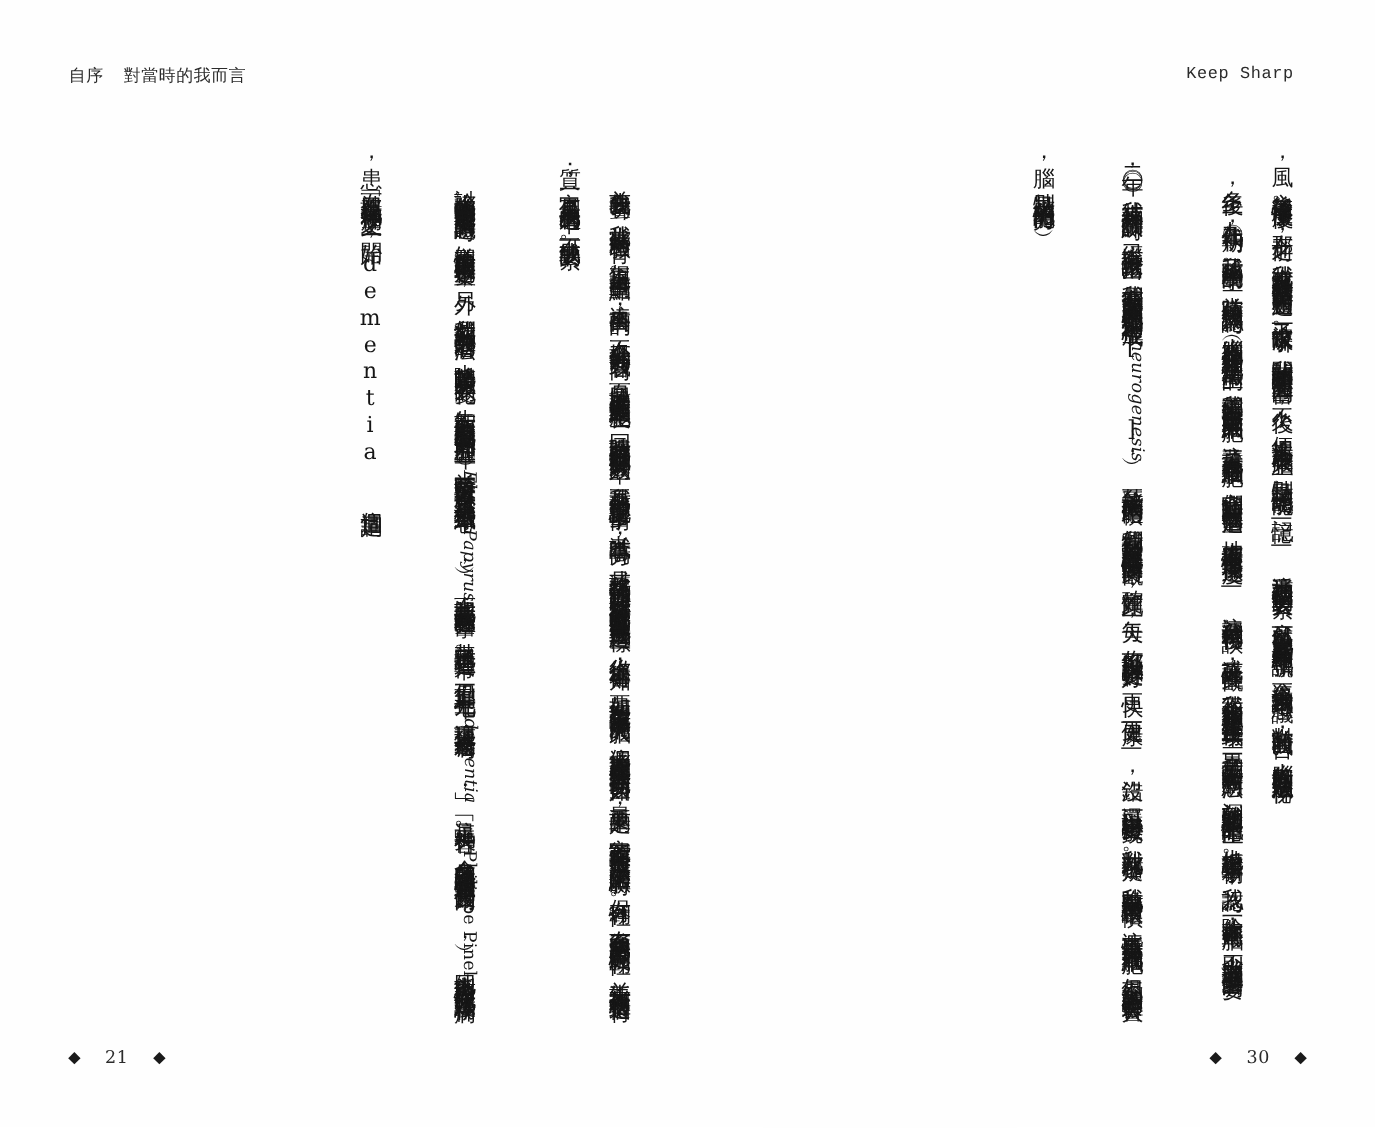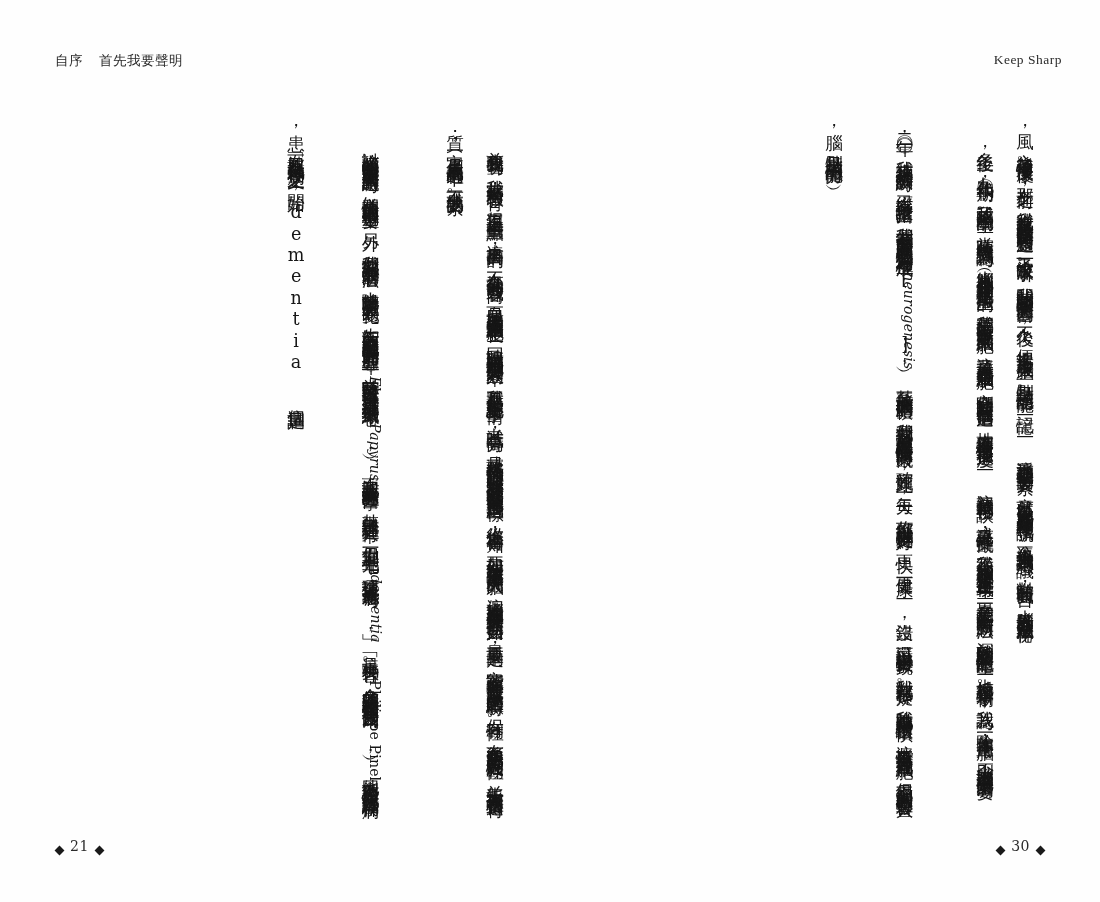--- a/index.html
+++ b/index.html
@@ -20,32 +20,32 @@
   .runhead {
     position: absolute;
     top: 52px;
     font-size: 13.5px;
     letter-spacing: 0.5px;
     color: #2b2b2b;
     white-space: nowrap;
   }
   .runhead-left { left: 55px; }
   .runhead-left .sep { display: inline-block; width: 16px; }
-  .runhead-right { right: 38px; font-family: Liberation Serif, serif; }
+  .runhead-right { right: 65px; font-family: Liberation Mono, monospace; }
 
   
   .folio {
     position: absolute;
     bottom: 48px;
     font-size: 13.5px;
     color: #2b2b2b;
     white-space: nowrap;
     display: flex;
-    align-items: flex-end;
-    gap: 7px;
+    align-items: center;
+    gap: 21px;
   }
   .folio-left { left: 56px; }
   .folio-right { right: 56px; }
   .folio .dia {
     display: inline-block;
     width: 7px;
     height: 7px;
     background: #1a1a1a;
     transform: rotate(45deg);
   }
@@ -90,21 +90,21 @@
     vertical-align: middle;
   }
   .lat.ital { font-style: italic; }
 </style>
 </head>
 <body>
 
 <div id="page">
 
   <div class="runhead runhead-left">
-    <span>自序</span><span class="sep"></span><span>首先我要聲明</span>
+    <span>自序</span><span class="sep"></span><span>對當時的我而言</span>
   </div>
 
   <div class="runhead runhead-right">
     <span>Keep Sharp</span>
   </div>
 
   <div class="textblock right">
     <p>風，之後爺爺便慢慢康復了。在那之前，我從來沒有跟外科醫生這麼長時間相處過，一下子被深深吸引了。我開始閱讀醫學和人體方面的書，不久後，便把注意力全放在大腦上，特別是它的記憶功能。記憶——這種形塑我們特質的一大要素，竟然可以簡化成大腦裡看不見的神經化學訊號，這至今仍讓我感到不可思議。對當時的我而言，大腦的世界有如魔法般神祕。</p>
     <p class="indent">多年後，一九九〇年代初期，我成了醫學院的學生。當時的傳統知識仍認為，大腦細胞（像是神經元細胞）是無法再生的。我們出生時擁有一定數量的大腦細胞，這輩子就只會有這些腦細胞了；它們會隨時間損耗（飲酒過量、抽大麻等壞習慣會加快耗損速度——這部分我們稍後再談）。或許是天性樂觀，我從不相信大腦細胞會這樣就停止生長或再生，畢竟我們一生中不斷有新的想法、深刻的體驗和鮮明的記憶產生，也持續在學習新事物。我認為，除非你一直不用腦，否則大腦沒道理就這麼平白凋萎。二〇〇〇年，我結束神經外科的訓練時，已經有許多證據指出，我們有能力孕育新的大腦細胞（我們稱之為神經生成 [<span class="lat ital">neurogenesis</span>]），甚至能擴增大腦的體積。我們對這個身體主控系統的看法慢慢轉向樂觀。確實如此，每一天，你都可以讓大腦變得更好、更快、更健康——沒錯，還可以讓它變得更敏銳。我對此深信不疑。（我晚點會再回來談壞習慣；這些事情不見得會殺死腦細胞，但是不節制的話確實會影響大腦，特別是大腦的記憶能力。）</p>
   </div>

